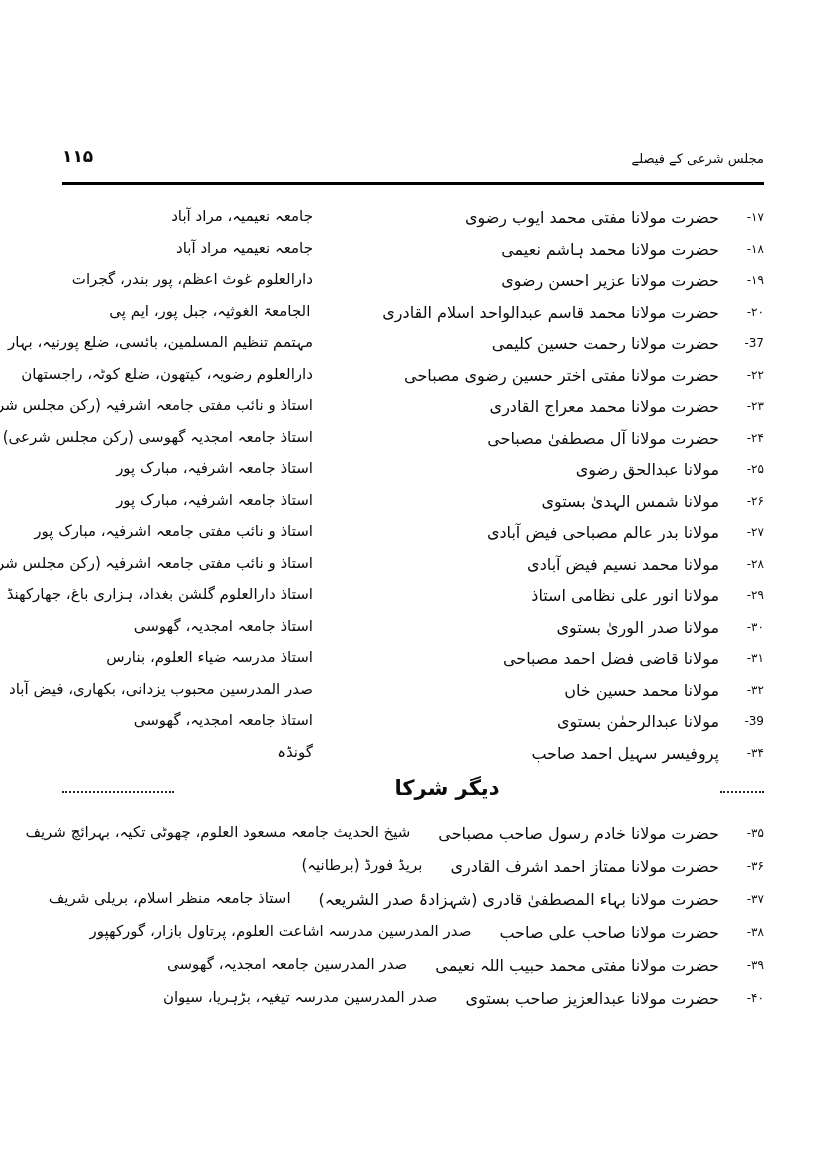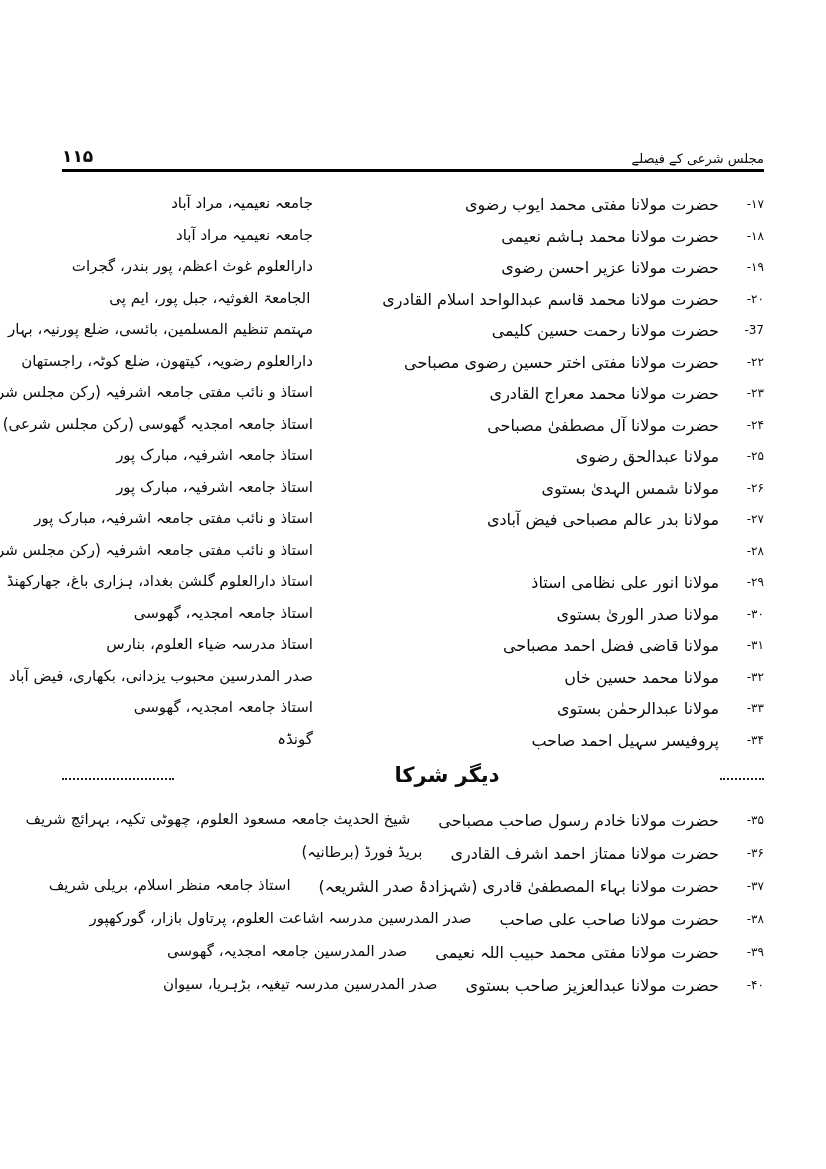--- a/index.html
+++ b/index.html
@@ -14,21 +14,21 @@
     color:#0b0b0b;
     overflow:hidden;
   }
   
   .header{
     display:flex;
     flex-direction:row-reverse; 
     justify-content:space-between;
     align-items:flex-end;
     border-bottom:3px solid #000;
-    padding-bottom:3px;
+    padding-bottom:16px;
   }
   .page-number{
     font-size:17px;
     font-weight:bold;
     margin-right:78px; 
     letter-spacing:1px;
   }
   .page-title{
     font-size:13px;
   }
@@ -176,20 +176,21 @@
       <div class="row">
         <div class="name-cell">
           <span class="entry-num">۲۷-</span>
           <span class="entry-name">مولانا بدر عالم مصباحی فیض آبادی</span>
         </div>
         <div class="aff-cell">استاذ و نائب مفتی جامعہ اشرفیہ، مبارک پور</div>
       </div>
       <div class="row">
         <div class="name-cell">
           <span class="entry-num">۲۸-</span>
+          <span class="entry-name">مولانا محمد نسیم فیض آبادی</span>
         </div>
         <div class="aff-cell">استاذ و نائب مفتی جامعہ اشرفیہ (رکن مجلس شرعی)</div>
       </div>
       <div class="row">
         <div class="name-cell">
           <span class="entry-num">۲۹-</span>
           <span class="entry-name">مولانا انور علی نظامی استاذ</span>
         </div>
         <div class="aff-cell">استاذ دارالعلوم گلشن بغداد، ہزاری باغ، جھارکھنڈ</div>
       </div>
@@ -209,21 +210,21 @@
       </div>
       <div class="row">
         <div class="name-cell">
           <span class="entry-num">۳۲-</span>
           <span class="entry-name">مولانا محمد حسین خاں</span>
         </div>
         <div class="aff-cell">صدر المدرسین محبوب یزدانی، بکھاری، فیض آباد</div>
       </div>
       <div class="row">
         <div class="name-cell">
-          <span class="entry-num">۳۳-</span>
+          <span class="entry-num">39-</span>
           <span class="entry-name">مولانا عبدالرحمٰن بستوی</span>
         </div>
         <div class="aff-cell">استاذ جامعہ امجدیہ، گھوسی</div>
       </div>
       <div class="row">
         <div class="name-cell">
           <span class="entry-num">۳۴-</span>
           <span class="entry-name">پروفیسر سہیل احمد صاحب</span>
         </div>
         <div class="aff-cell">گونڈہ</div>

